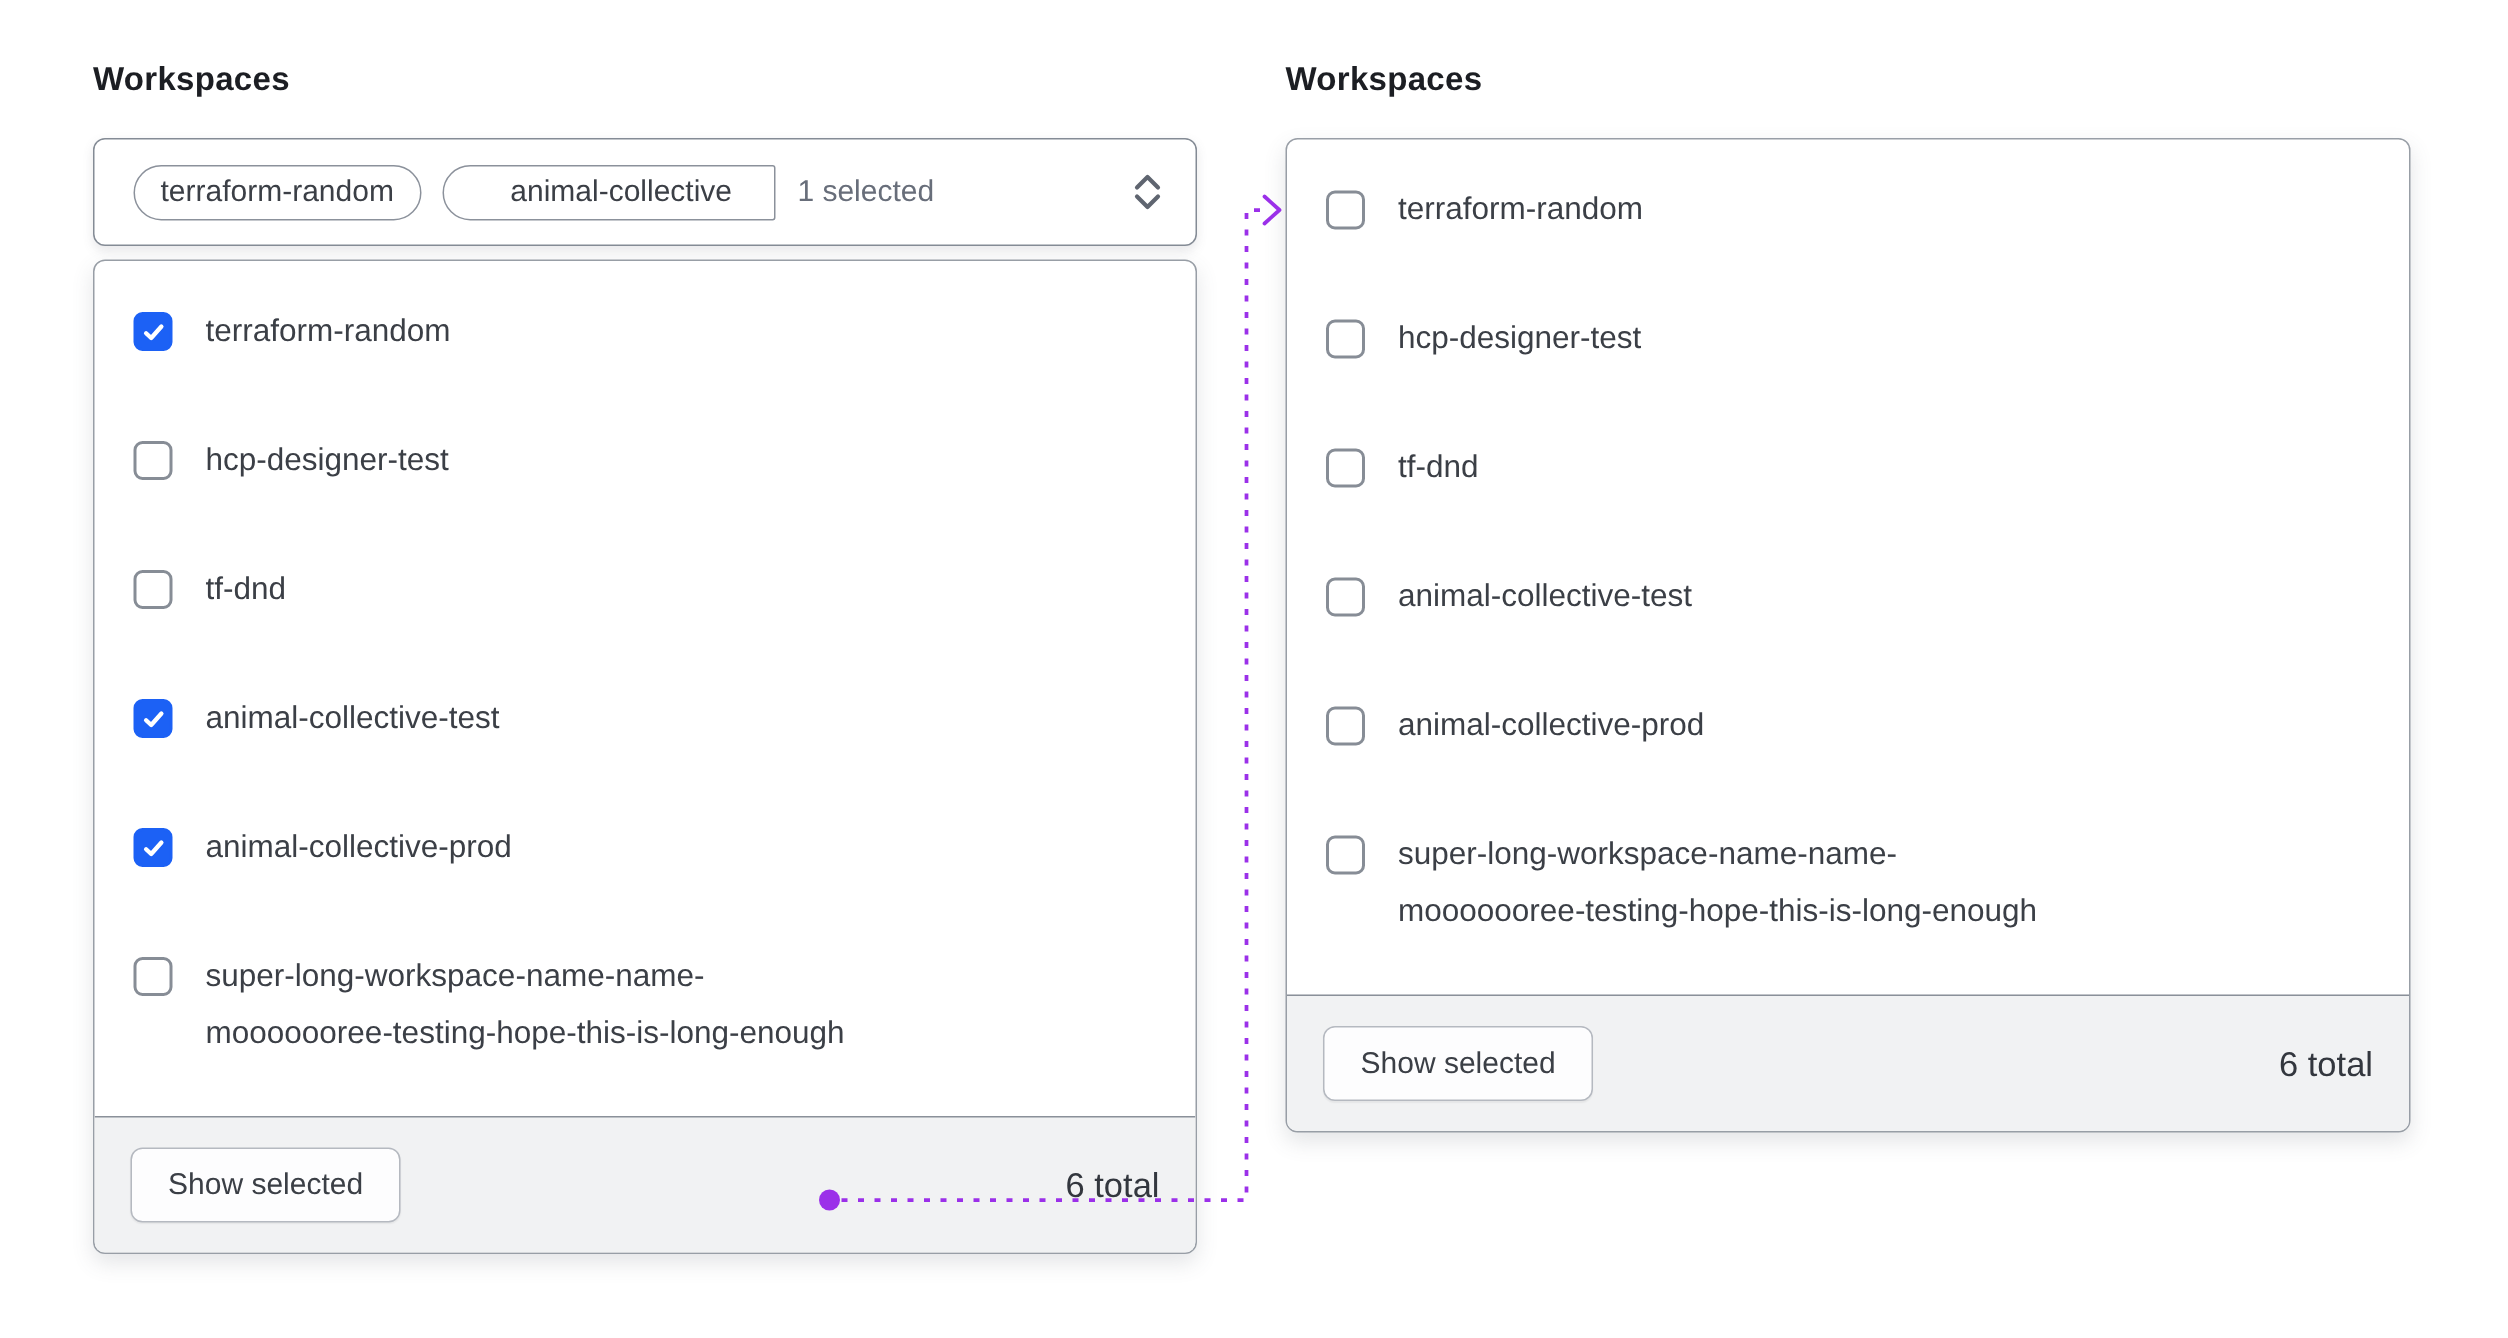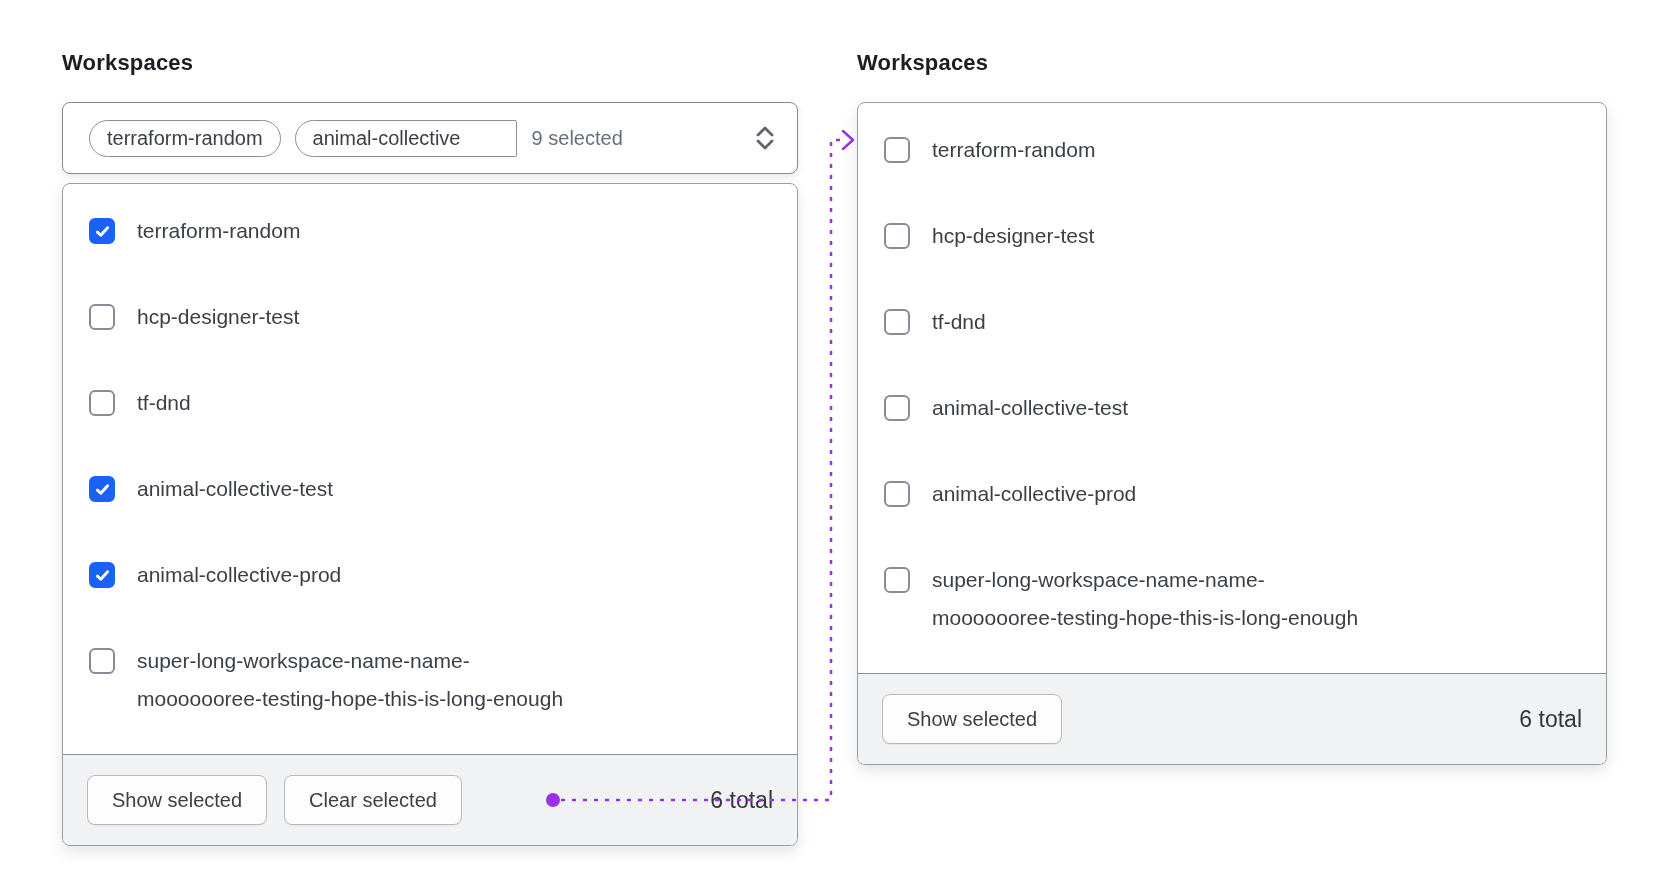--- a/index.html
+++ b/index.html
@@ -4,21 +4,21 @@
 <style>
   * { box-sizing: border-box; margin: 0; padding: 0; }
   html, body { width: 1672px; height: 892px; }
   body {
     background: #ffffff;
     font-family: "Liberation Sans", sans-serif;
     color: #3b3f46;
     overflow: hidden;
     position: relative;
   }
-  .col { position: absolute; top: 50px; }
+  .col { position: absolute; top: 40px; }
   .col.left  { left: 62px;  width: 736px; }
   .col.right { left: 857px; width: 750px; }
 
   .field-label {
     font-size: 22px;
     font-weight: 700;
     color: #1c1e23;
     letter-spacing: .2px;
     margin-bottom: 26px;
   }
@@ -46,20 +46,21 @@
     color: #3b3f46;
     white-space: nowrap;
     flex: 0 0 auto;
   }
   .tag.clipped {
     margin-left: 14px;
     width: 222px;
     padding-right: 0;
     border-radius: 19px 2px 2px 19px;
     overflow: hidden;
+    justify-content: center;
   }
   .tag.clipped span { white-space: nowrap; }
   .count-label {
     margin-left: 15px;
     font-size: 20px;
     color: #686e7a;
     white-space: nowrap;
   }
   .placeholder {
     font-size: 21px;
@@ -148,21 +149,21 @@
 <body>
 
 <section class="col left">
   <div class="field-label">Workspaces</div>
 
   <div class="trigger">
     <span class="tag">terraform-random</span>
     <span class="tag clipped">
       <span>animal-collective</span>
     </span>
-    <span class="count-label">9 selected</span>
+    <span class="count-label">1 selected</span>
     <svg class="caret" width="24" height="30" viewBox="0 0 24 30">
       <path d="M5 12 L12 5 L19 12" fill="none" stroke="#5f6570" stroke-width="2.8" stroke-linecap="round" stroke-linejoin="round"></path>
       <path d="M5 18 L12 25 L19 18" fill="none" stroke="#5f6570" stroke-width="2.8" stroke-linecap="round" stroke-linejoin="round"></path>
     </svg>
   </div>
 
   <div class="dropdown">
     <div class="options">
 
         <div class="option">
@@ -195,94 +196,93 @@
             </svg>
           </span>
           <span class="opt-label">animal-collective-test</span>
         </div>
 
         <div class="option">
           <span class="cb checked">
             <svg width="17" height="17" viewBox="0 0 16 16">
               <path d="M3.2 8.6 L6.4 11.6 L12.8 4.4" fill="none" stroke="#ffffff" stroke-width="2.7" stroke-linecap="round" stroke-linejoin="round"></path>
             </svg>
-          </span>
-          <span class="opt-label">animal-collective-prod</span>
-        </div>
-
-        <div class="option">
-          <span class="cb">
-            
-          </span>
-          <span class="opt-label">super-long-workspace-name-name-
-mooooooree-testing-hope-this-is-long-enough</span>
-        </div>
-      </div>
-    <div class="dd-footer">
-      <button class="footer-btn">Show selected</button>
-      <button class="footer-btn">Clear selected</button>
-      <span class="total-label">6 total</span>
-    </div>
-  </div>
-</section>
-
-<section class="col right">
-  <div class="field-label">Workspaces</div>
-
-
-  <div class="dropdown">
-    <div class="options">
-
-        <div class="option">
-          <span class="cb">
-            
-          </span>
-          <span class="opt-label">terraform-random</span>
-        </div>
-
-        <div class="option">
-          <span class="cb">
-            
-          </span>
-          <span class="opt-label">hcp-designer-test</span>
-        </div>
-
-        <div class="option">
-          <span class="cb">
-            
-          </span>
-          <span class="opt-label">tf-dnd</span>
-        </div>
-
-        <div class="option">
-          <span class="cb">
-            
-          </span>
-          <span class="opt-label">animal-collective-test</span>
-        </div>
-
-        <div class="option">
-          <span class="cb">
-            
           </span>
           <span class="opt-label">animal-collective-prod</span>
         </div>
 
         <div class="option">
           <span class="cb">
             
           </span>
           <span class="opt-label">super-long-workspace-name-name-
 mooooooree-testing-hope-this-is-long-enough</span>
         </div>
       </div>
     <div class="dd-footer">
       <button class="footer-btn">Show selected</button>
       <span class="total-label">6 total</span>
     </div>
   </div>
 </section>
 
+<section class="col right">
+  <div class="field-label">Workspaces</div>
+
+
+  <div class="dropdown">
+    <div class="options">
+
+        <div class="option">
+          <span class="cb">
+            
+          </span>
+          <span class="opt-label">terraform-random</span>
+        </div>
+
+        <div class="option">
+          <span class="cb">
+            
+          </span>
+          <span class="opt-label">hcp-designer-test</span>
+        </div>
+
+        <div class="option">
+          <span class="cb">
+            
+          </span>
+          <span class="opt-label">tf-dnd</span>
+        </div>
+
+        <div class="option">
+          <span class="cb">
+            
+          </span>
+          <span class="opt-label">animal-collective-test</span>
+        </div>
+
+        <div class="option">
+          <span class="cb">
+            
+          </span>
+          <span class="opt-label">animal-collective-prod</span>
+        </div>
+
+        <div class="option">
+          <span class="cb">
+            
+          </span>
+          <span class="opt-label">super-long-workspace-name-name-
+mooooooree-testing-hope-this-is-long-enough</span>
+        </div>
+      </div>
+    <div class="dd-footer">
+      <button class="footer-btn">Show selected</button>
+      <span class="total-label">6 total</span>
+    </div>
+  </div>
+</section>
+
 <svg class="annotation" viewBox="0 0 1672 892">
   <circle cx="553" cy="800" r="7" fill="#9b30e9"></circle>
   <polyline points="561,800 831,800 831,140 845,140" fill="none" stroke="#9b30e9" stroke-width="2.5" stroke-dasharray="4 7"></polyline>
   <path d="M843 131 L853 140 L843 149" fill="none" stroke="#9b30e9" stroke-width="2.5" stroke-linecap="round" stroke-linejoin="round"></path>
 </svg>
 
 </body></html>

